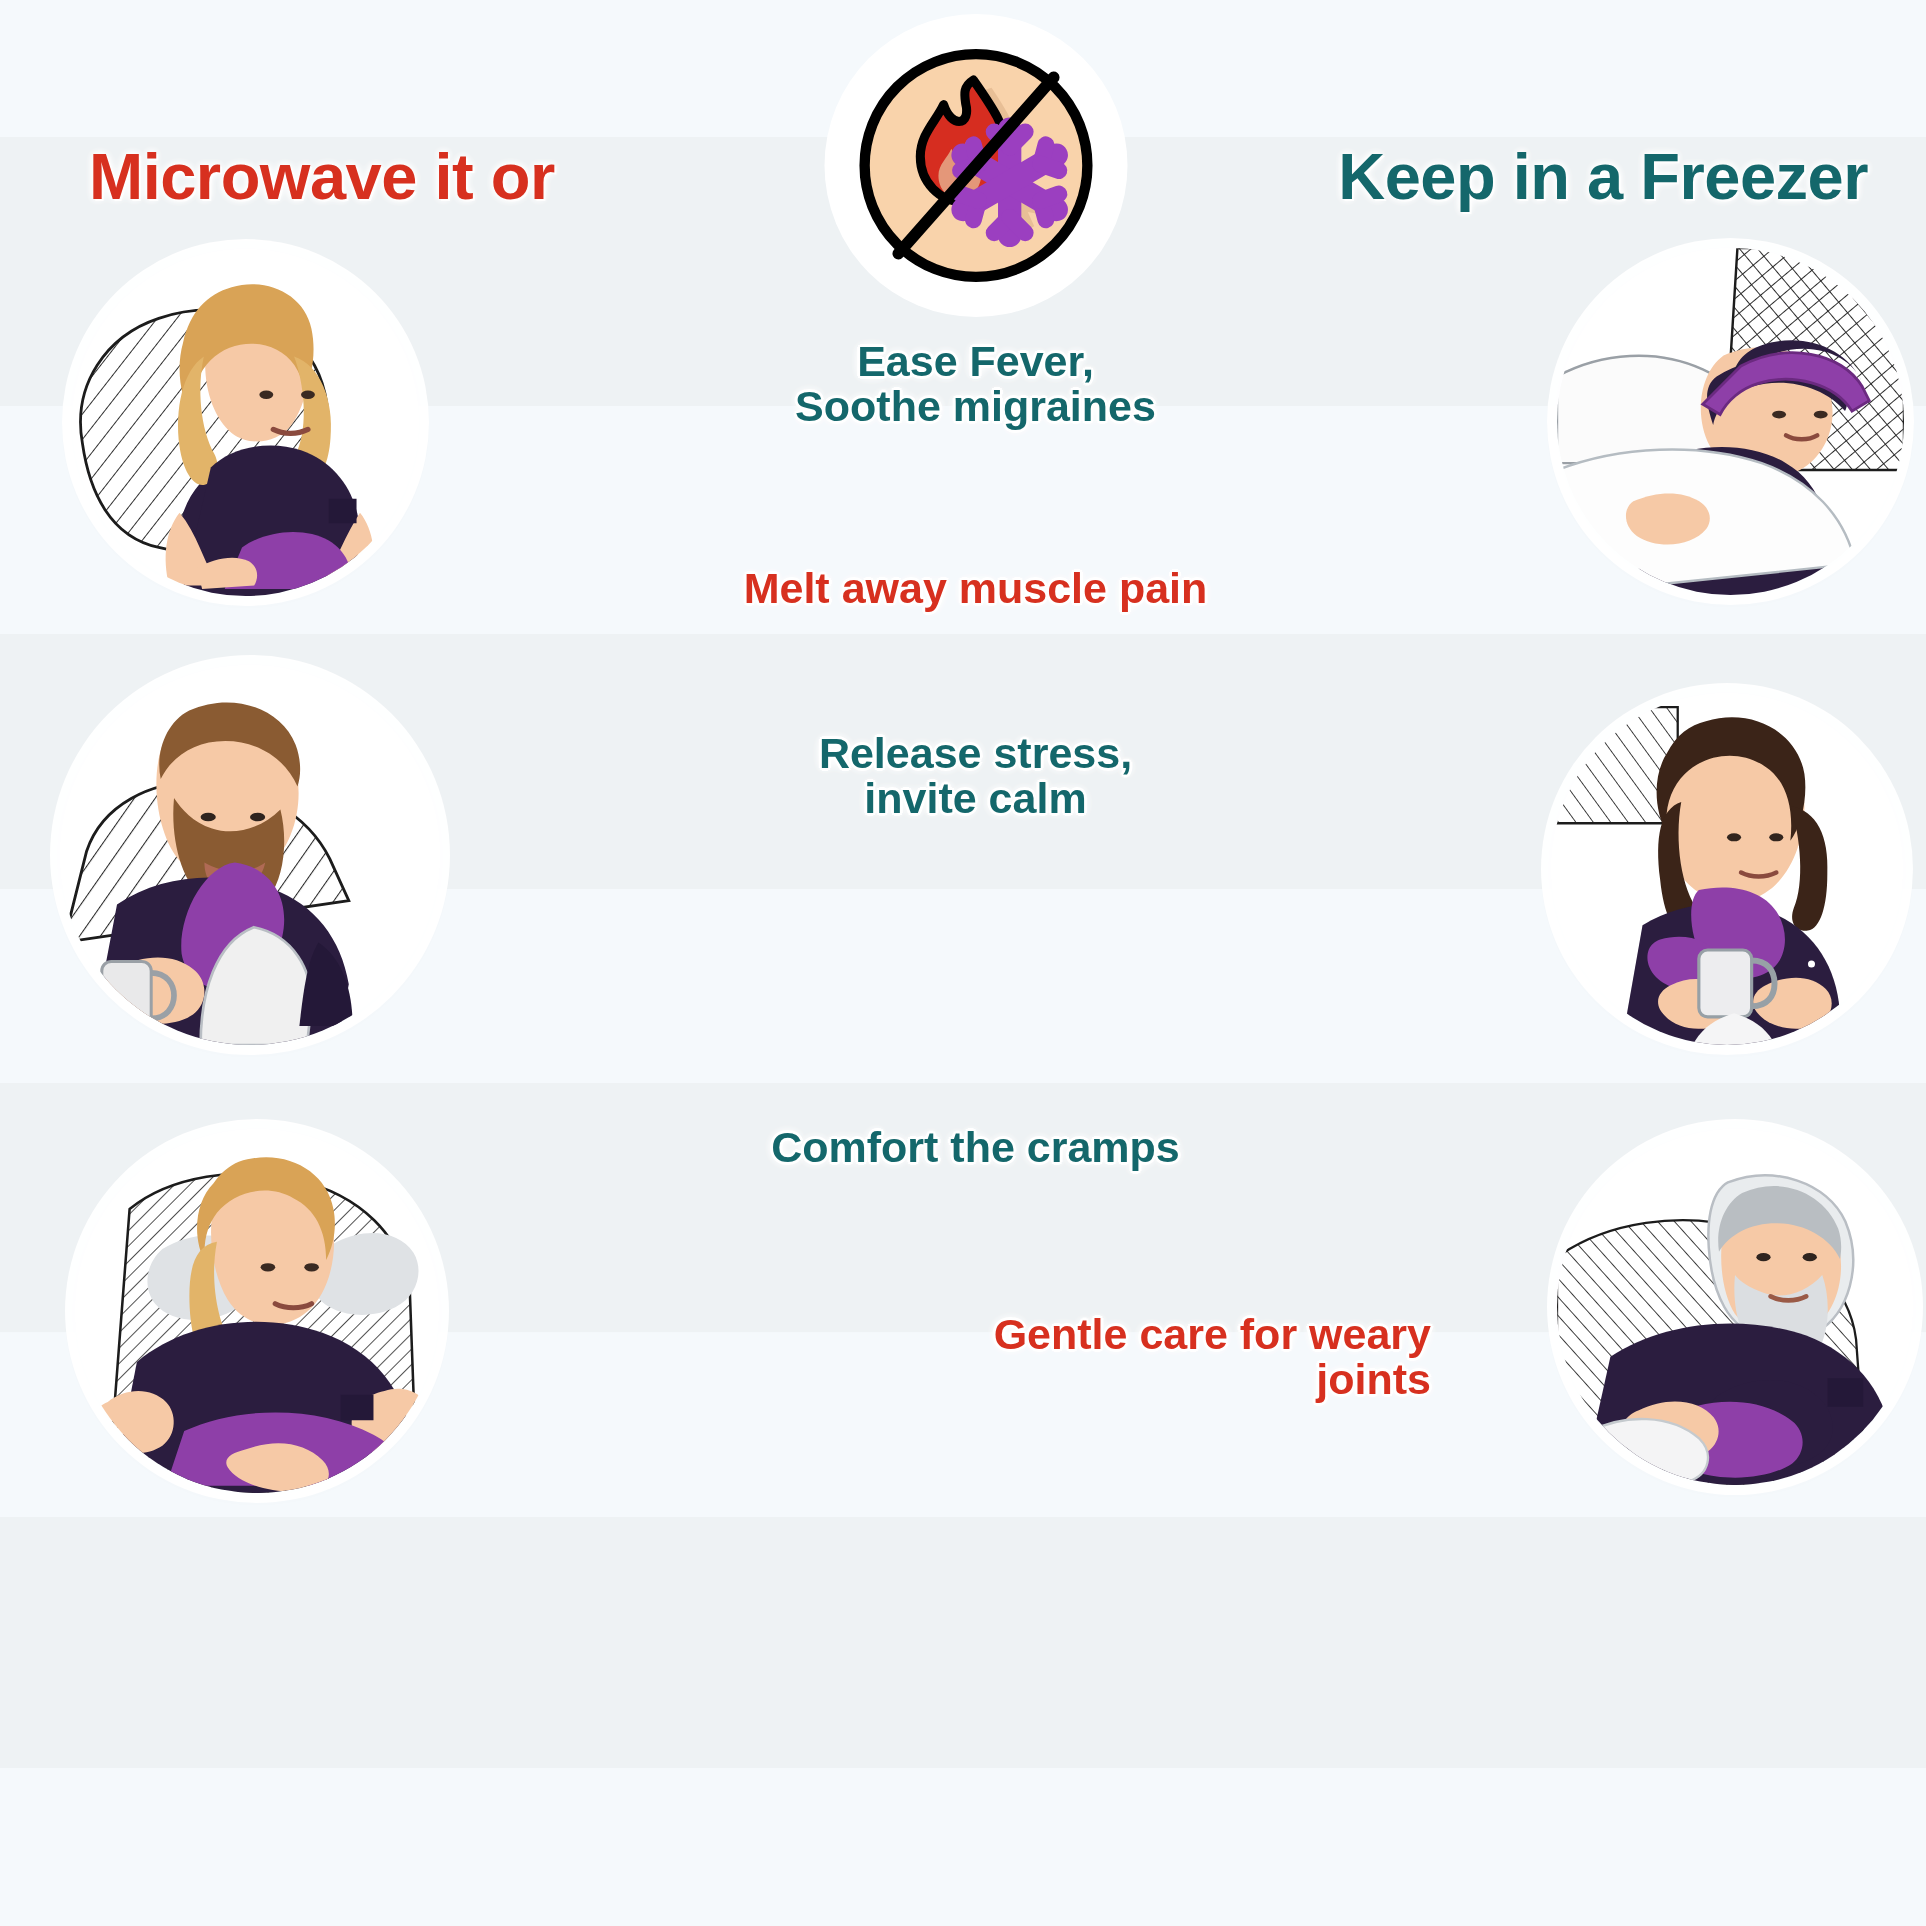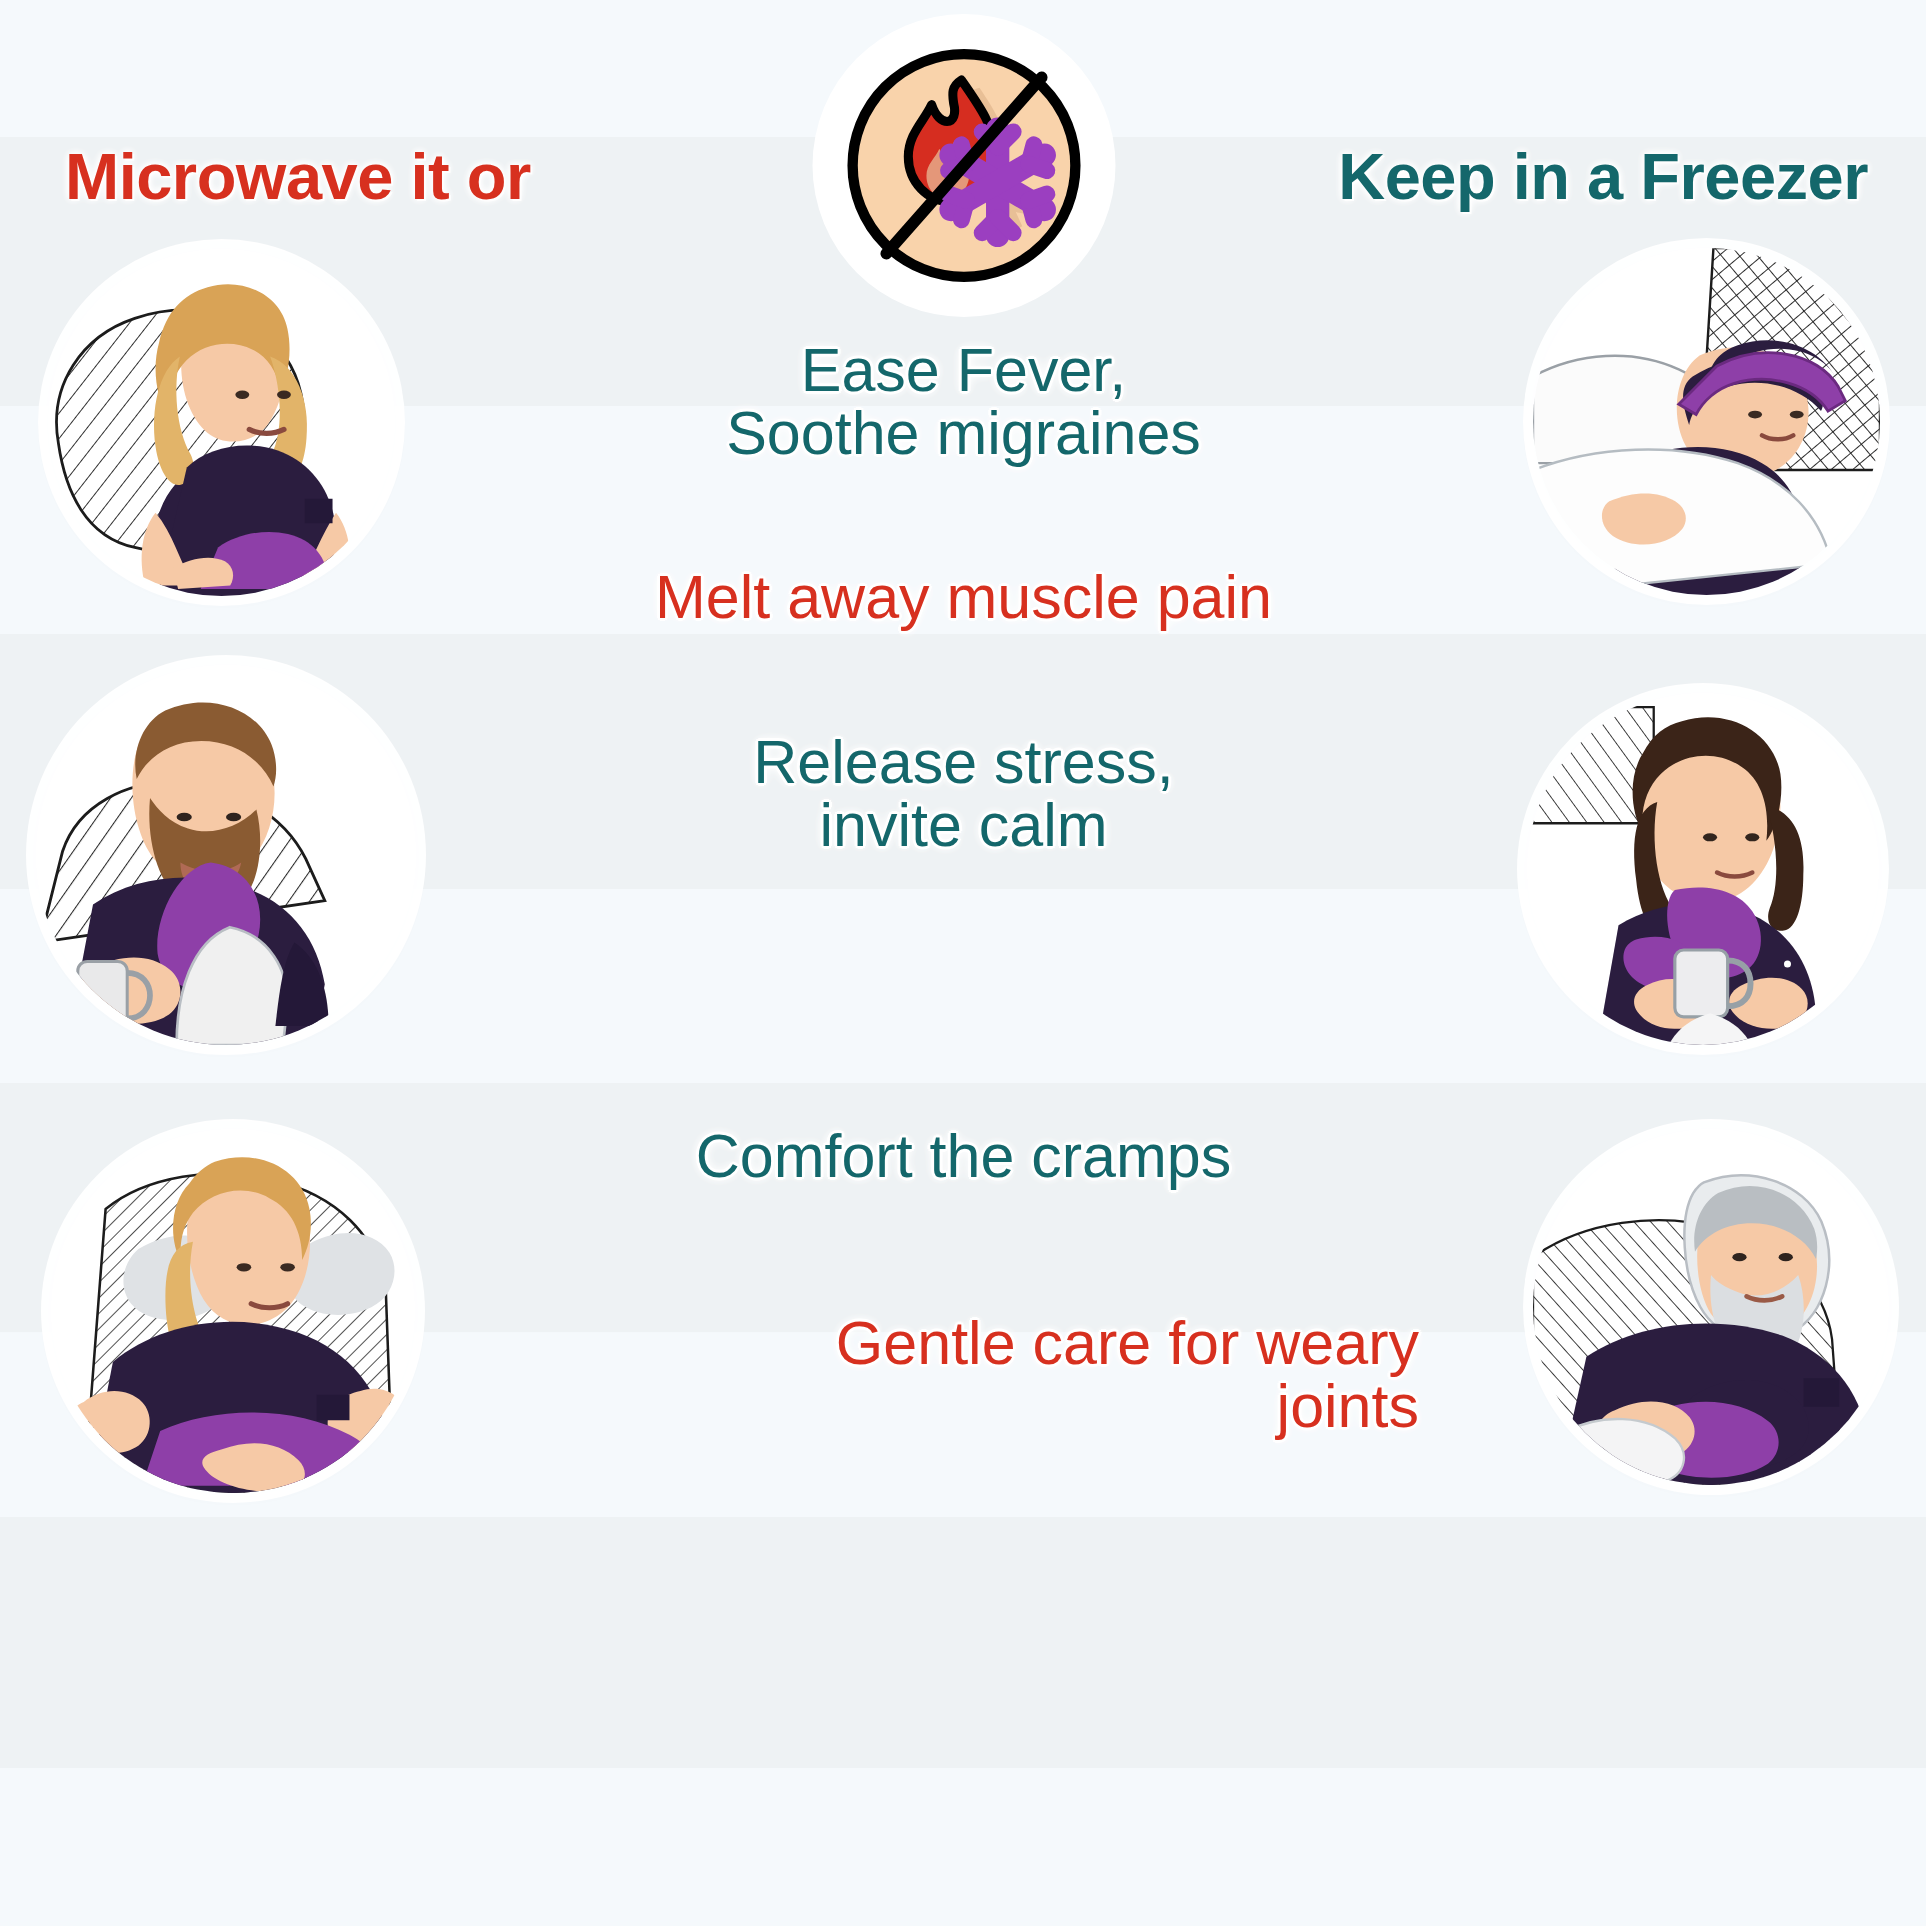--- a/index.html
+++ b/index.html
@@ -11,21 +11,21 @@
     position:relative;
   }
 
   
   #bg-bands{position:absolute;inset:0;z-index:0;}
   .band{position:absolute;left:0;width:100%;}
   .band.light{background:#f5f9fc;}
   .band.dark{background:#eef2f4;}
 
   
-  #stage{position:absolute;inset:0;z-index:2;}
+  #stage{position:absolute;inset:0;z-index:2;margin-left:24px;}
 
   
   .heading{
     position:absolute;
     font-weight:bold;
     font-size:65px;
     letter-spacing:-0.5px;
     white-space:nowrap;
     text-shadow:0 0 10px #fff,0 0 10px #fff,0 0 6px #fff,2px 2px 0 rgba(255,255,255,.9);
   }
@@ -45,22 +45,22 @@
   }
   #badge svg{width:259px;height:259px;display:block;}
 
   
   .benefit{
     position:absolute;
     left:50%;
     transform:translateX(-50%);
     width:911px;
     text-align:center;
-    font-weight:normal;
-    font-size:61px;
+    font-weight:bold;
+    font-size:43px;
     line-height:1.04;
     white-space:pre-line;
     text-shadow:
       0 0 12px #fff,0 0 12px #fff,0 0 8px #fff,
       -3px 0 0 #fff,3px 0 0 #fff,0 -3px 0 #fff,0 3px 0 #fff,
       -2px -2px 0 #fff,2px -2px 0 #fff,-2px 2px 0 #fff,2px 2px 0 #fff;
   }
   .benefit.teal{color:#14676b;}
   .benefit.red{color:#d7301f;}
 

